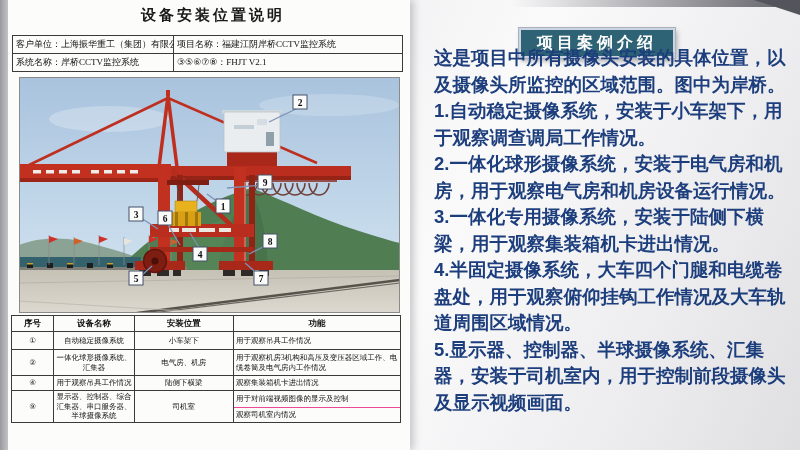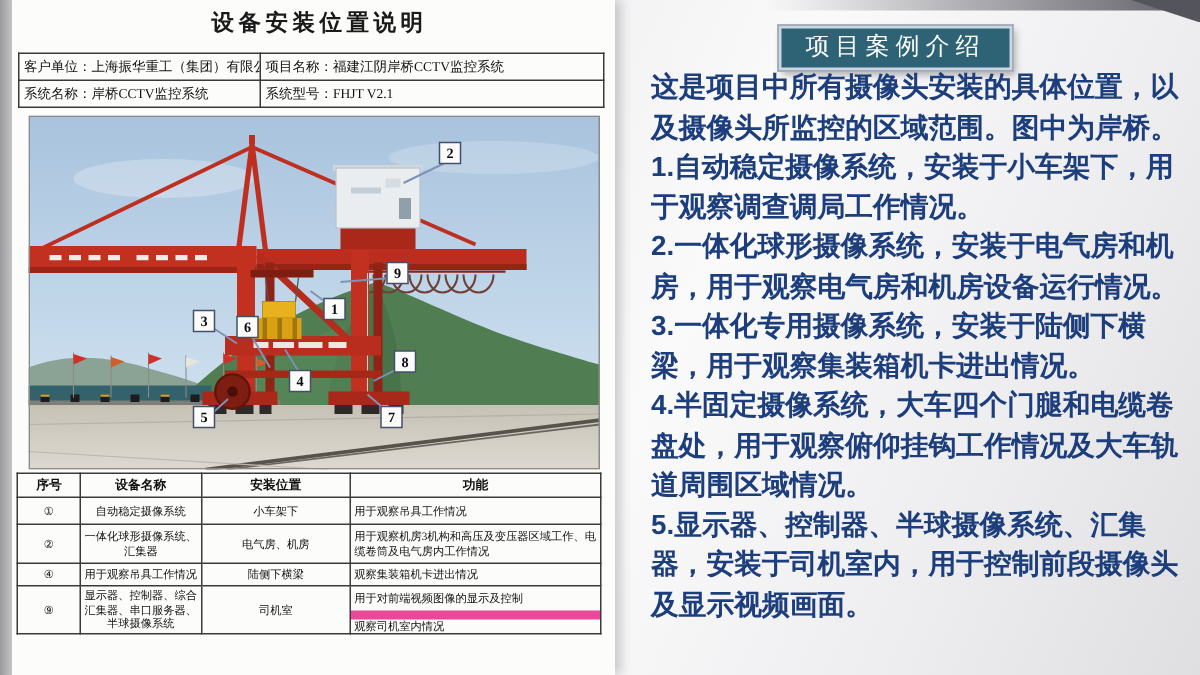--- a/index.html
+++ b/index.html
@@ -49,27 +49,27 @@
   }
   .equip-table th, .equip-table td { border:1px solid #3a3a3a; padding:0 2px; overflow:hidden; vertical-align:middle;margin-top:22px; }
   .equip-table th { font-weight:bold; font-size:8.5px; text-align:center; }
   .equip-table td.c { text-align:center; }
   tr.rh { height:16px; } tr.r1 { height:18px; } tr.r2 { height:26px; }
   tr.r3 { height:15px; } tr.r4 { height:24px; } tr.r5 { height:31px; }
   td.fn-split { padding:0; }
   td.fn-split .fn-top, td.fn-split .fn-bot {
     height:15.5px; padding:0 2px; display:flex; align-items:center; overflow:hidden;text-align:right;
   }
-  td.fn-split .fn-bot { border-top:6px solid #ec4899; }
+  td.fn-split .fn-bot { border-top:1px solid #ec4899; }
   .case-panel { position:absolute; left:430px; top:0; width:370px; height:450px; }
   .badge {
-    position:absolute; left:89px; top:17px; width:156px; height:30px;
+    position:absolute; left:89px; top:28px; width:156px; height:30px;
     background:#2e6375; border:2px solid #ccd5e1;
     box-shadow:0 0 0 1px #a9b1bc, 2px 3px 5px rgba(0,0,0,.3);
-    color:#ffffff; font-weight:normal; font-size:16px; letter-spacing:4px;
+    color:#ffffff; font-weight:bold; font-size:16px; letter-spacing:4px;
     text-align:center; line-height:25px;
   }
   .case-text {
     position:absolute; left:4px; top:45px; width:360px;
     color:#1d3e7c; font-size:18.5px; font-weight:bold; line-height:26.5px;
   }
   .case-text p { margin:0; }
 </style>
 </head>
 <body>
@@ -87,21 +87,21 @@
           <col style="width:161px">
           <col style="width:229px">
         </colgroup>
       <tbody>
           <tr>
         <td>客户单位：上海振华重工（集团）有限公司</td>
         <td>项目名称：福建江阴岸桥CCTV监控系统</td>
       </tr>
       <tr>
         <td>系统名称：岸桥CCTV监控系统</td>
-        <td>系统型号：FHJT V2.1</td>
+        <td>③⑤⑥⑦⑧：FHJT V2.1</td>
       </tr>
     </tbody>
       </table>
 
     <div class="photo">
       <svg width="381" height="236" viewBox="0 0 381 236">
         <defs>
           <linearGradient id="skyG" x1="0" y1="0" x2="0" y2="1">
             <stop offset="0" stop-color="#a9c3de"></stop>
               <stop offset="0.7" stop-color="#c8dcec"></stop>

